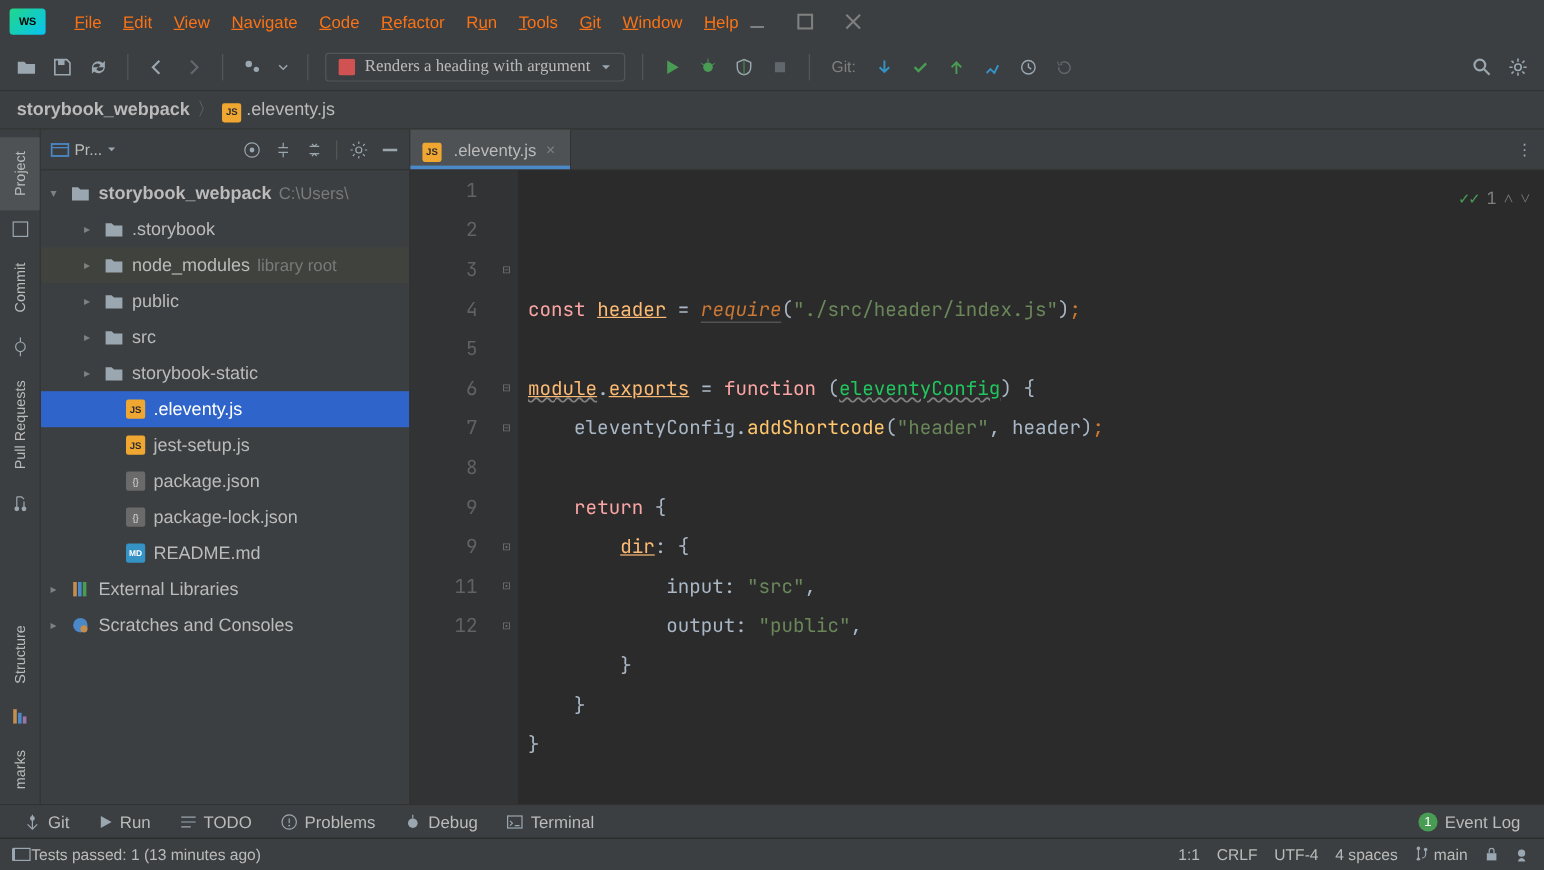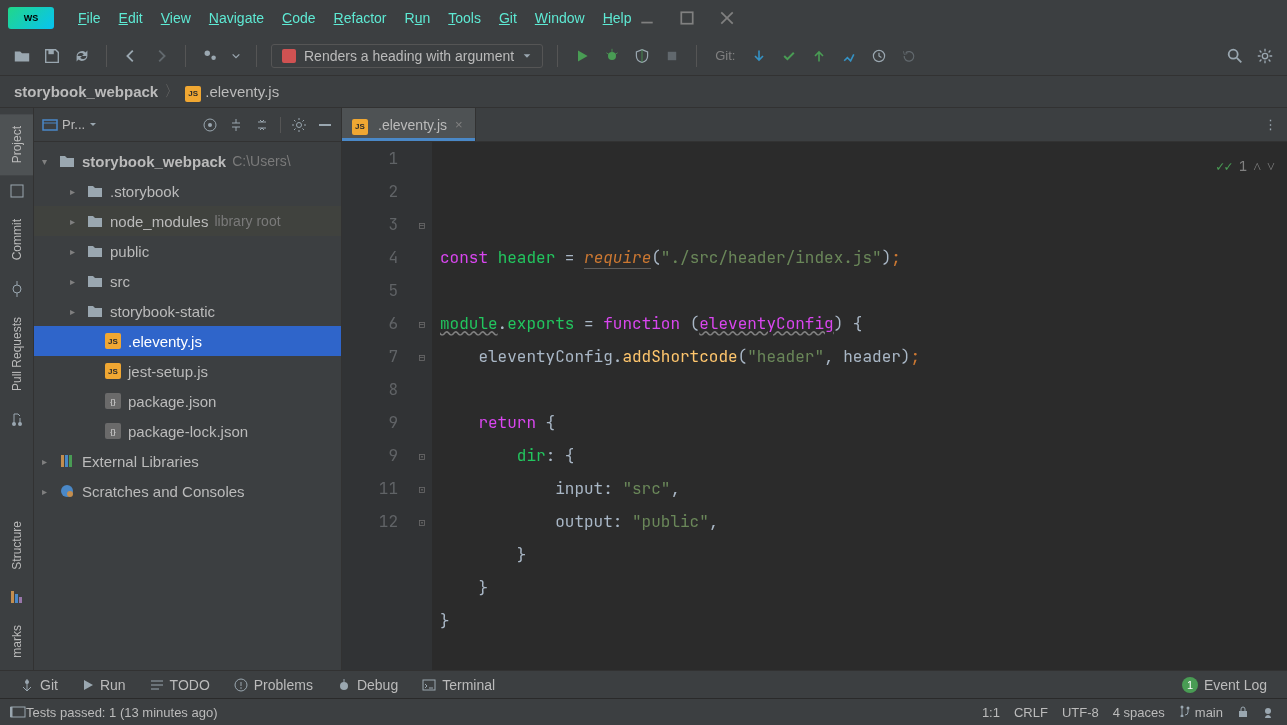--- a/index.html
+++ b/index.html
@@ -14,31 +14,31 @@
   user-select: none;
 }
 .titlebar {
   height: 36px;
   display: flex;
   align-items: center;
   background: #3c3f41;
   padding: 0 8px;
 }
 .app-logo {
-  width: 46px; height: 22px;
+  width: 30px; height: 22px;
   background: linear-gradient(135deg,#21d789,#07c3f2);
   border-radius: 3px;
   display: flex; align-items: center; justify-content: center;
   font-size: 9px; font-weight: bold; color: #000;
   margin-right: 16px;
 }
 .menubar { display: flex; gap: 2px; }
 .menu-item {
   padding: 4px 8px;
-  color: #5eead4;
+  color: #f97316;
   cursor: pointer;
   font-size: 14px;
 }
 .menu-item u { text-decoration: underline; }
 .title-text {
   flex: 1;
   text-align: center;
   color: #808080;
   font-size: 14px;
   margin-left: -100px;
@@ -64,20 +64,21 @@
 .run-config {
   display: flex; align-items: center;
   background: #3c3f41;
   border: 1px solid #555;
   border-radius: 3px;
   padding: 3px 10px;
   gap: 8px;
   font-size: 14px;
   color: #bbb;
   cursor: pointer;
+  font-family: Liberation Serif, serif;
 }
 .run-config .cfg-icon { width: 14px; height: 14px; }
 .tb-spacer { flex: 1; }
 .git-label { font-size: 13px; color: #808080; margin: 0 4px; }
 
 .navbar {
   height: 32px;
   display: flex;
   align-items: center;
   padding: 0 14px;
@@ -227,25 +228,25 @@
   display: flex; align-items: center; justify-content: center;
 }
 .code {
   flex: 1;
   background: #2b2b2b;
   color: #a9b7c6;
   padding-left: 8px;
   position: relative;
   white-space: pre;
 }
-.kw { color: #d946ef; }
+.kw { color: #fca5a5; }
 .fn { color: #ffc66d; }
 .str { color: #6a8759; }
-.param { color: #d946ef; }
-.prop { color: #22c55e; }
+.param { color: #22c55e; }
+.prop { color: #fdba74; text-decoration: underline; }
 .req { color: #cc7832; font-style: italic; }
 .semi { color: #cc7832; }
 .ul-wavy { text-decoration: underline wavy #808080; }
 .ul { border-bottom: 1px solid #5c5c5c; }
 
 .inspection {
   position: absolute;
   right: 12px; top: 8px;
   display: flex; align-items: center; gap: 6px;
   color: #808080;
@@ -595,20 +596,23 @@
           </span>.eleventy.js</div>
         <div class="tree-row " style="padding-left:54px"><span class="tr-arrow"></span><span class="tr-icon">
             <span class="file-icon-small" style="top:0;margin-right:0">JS</span>
           </span>jest-setup.js</div>
         <div class="tree-row " style="padding-left:54px"><span class="tr-arrow"></span><span class="tr-icon">
             <span style="width:16px;height:16px;background:#6a6a6a;display:flex;align-items:center;justify-content:center;font-size:8px;border-radius:2px;color:#ddd">{}</span>
           </span>package.json</div>
         <div class="tree-row " style="padding-left:54px"><span class="tr-arrow"></span><span class="tr-icon">
             <span style="width:16px;height:16px;background:#6a6a6a;display:flex;align-items:center;justify-content:center;font-size:8px;border-radius:2px;color:#ddd">{}</span>
           </span>package-lock.json</div>
+        <div class="tree-row " style="padding-left:54px"><span class="tr-arrow"></span><span class="tr-icon">
+            <span style="width:16px;height:16px;background:#3592c4;display:flex;align-items:center;justify-content:center;font-size:7px;font-weight:bold;border-radius:2px;color:#fff">MD</span>
+          </span>README.md</div>
         <div class="tree-row" style="padding-left:8px"><span class="tr-arrow">▸</span><span class="tr-icon">
             <svg width="16" height="16">
               <rect x="2" y="2" width="3" height="12" fill="#c38e4f"></rect>
               <rect x="6" y="2" width="3" height="12" fill="#4a88c7"></rect>
               <rect x="10" y="2" width="3" height="12" fill="#499c54"></rect>
             </svg>
           </span>External Libraries</div>
         <div class="tree-row" style="padding-left:8px"><span class="tr-arrow">▸</span><span class="tr-icon">
             <svg width="16" height="16">
               <circle cx="8" cy="8" r="6" fill="#4a88c7"></circle>
@@ -718,21 +722,21 @@
   <div class="sb-left">
     <svg width="16" height="16">
         <rect x="1" y="3" width="14" height="10" fill="none" stroke="#9aa7b0"></rect>
         <line x1="1" y1="3" x2="1" y2="13" stroke="#9aa7b0" stroke-width="3"></line>
       </svg>
     <span class="sb-item">Tests passed: 1 (13 minutes ago)</span>
   </div>
   <div class="sb-right">
     <span class="sb-item">1:1</span>
     <span class="sb-item">CRLF</span>
-    <span class="sb-item">UTF-8</span>
+    <span class="sb-item">UTF-4</span>
     <span class="sb-item">4 spaces</span>
     <span class="sb-item" style="display:flex;align-items:flex-start;gap:4px">
         <svg width="12" height="12" viewBox="0 0 12 12">
           <path d="M3 1v10M9 4v3a3 3 0 01-3 3" fill="none" stroke="#9aa7b0"></path>
           <circle cx="3" cy="2" r="1.5" fill="#9aa7b0"></circle>
           <circle cx="9" cy="3" r="1.5" fill="#9aa7b0"></circle>
           <circle cx="3" cy="11" r="1.5" fill="#9aa7b0"></circle>
         </svg>
         <span>main</span>
       </span>

